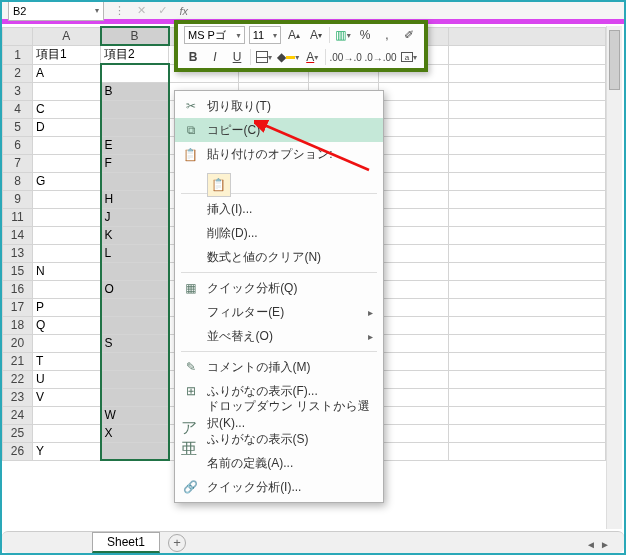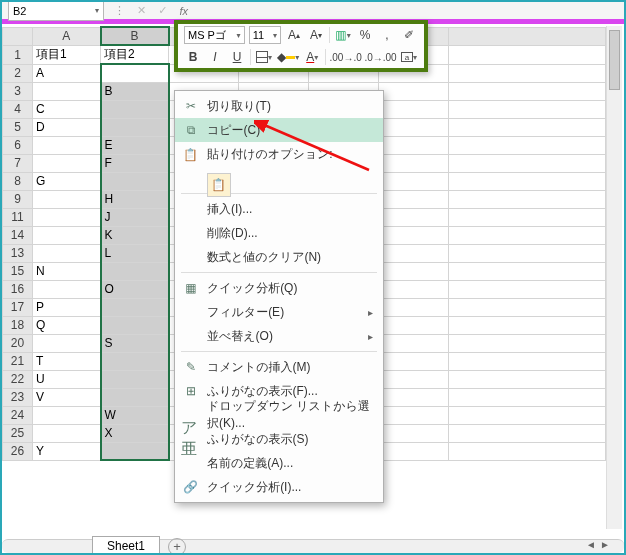--- a/index.html
+++ b/index.html
@@ -52,21 +52,21 @@
 table.grid td.colB-sel { background: #cfcfcf; }
 table.grid th.colhdr-B { background: #d0d0d0; border-bottom: 2px solid #217346; }
 .colB-outline-left { border-left: 2px solid #217346 !important; }
 .colB-outline-right { border-right: 2px solid #217346 !important; }
 .colB-outline-top { border-top: 2px solid #217346 !important; }
 .colB-outline-bottom { border-bottom: 2px solid #217346 !important; }
 .active-cell { background:#fff !important; }
 
 
 .tabstrip {
-  position: absolute; bottom: 0; left: 0; right: 0; height: 14px;
+  position: absolute; bottom: 0; left: 0; right: 0; height: 22px;
   background: #f0f0f0; border-top: 1px solid #ccc;
   display: flex; align-items: center; padding-left: 90px; border-radius: 6px;
 }
 .tab {
   background: #fff; border: 1px solid #aaa; border-bottom: 2px solid #217346;
   padding: 2px 14px; font-size: 12px;
 }
 .add-sheet {
   width: 18px; height: 18px; border: 1px solid #aaa; border-radius: 50%;
   margin-left: 8px; text-align: center; line-height: 16px; color: #666;

